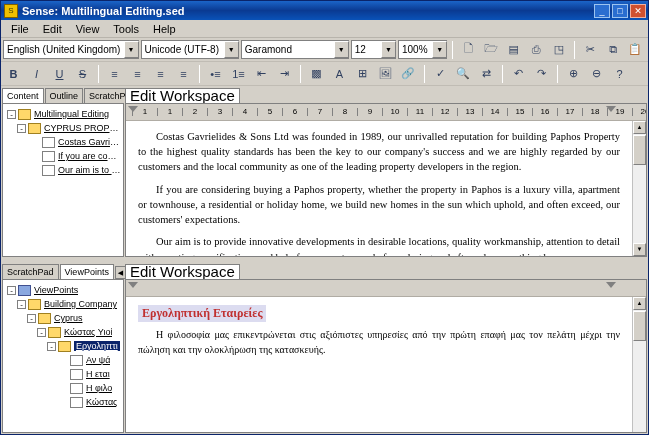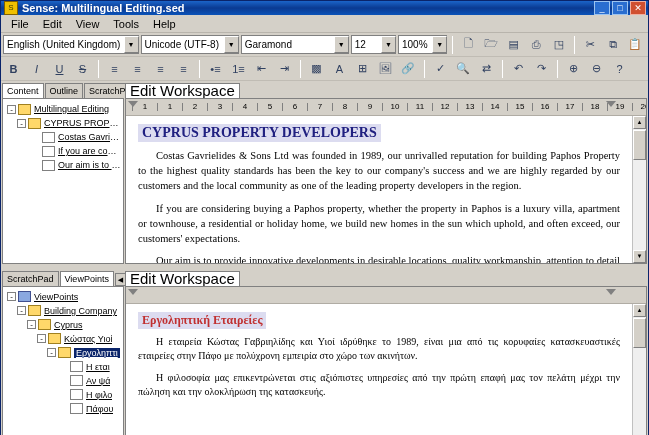--- a/index.html
+++ b/index.html
@@ -395,21 +395,20 @@
               <span>17</span>
               <span>18</span>
               <span>19</span>
               <span>20</span>
             </div>
             <div class="ind" style="left:2px"></div>
             <div class="ruler-right ind" style="left:480px"></div>
           </div>
           <div class="docarea">
             <div class="docpage">
-              <h2 class="hdr">CYPRUS PROPERTY DEVELOPERS</h2>
               <p class="para">Costas Gavrielides &amp; Sons Ltd was founded in 1989, our unrivalled reputation for building Paphos Property to the highest quality standards has been the key to our company's success and we are highly regarded by our customers and the local community as one of the leading property developers in the region.</p>
               <p class="para">If you are considering buying a Paphos property, whether the property in Paphos is a luxury villa, apartment or townhouse, a residential or holiday home, we build new homes in the sun which uphold, and often exceed, our customers' expectations.</p>
               <p class="para">Our aim is to provide innovative developments in desirable locations, quality workmanship, attention to detail with exacting specifications and help for our customers before, during and after sales - anything less</p>
             </div>
             <div class="vscroll">
               <div class="sbtn">▲</div>
               <div class="thumb"></div>
               <div class="track"></div>
               <div class="sbtn">▼</div>
             </div>
@@ -452,36 +451,36 @@
             <span class="tlabel">Κώστας Υιοί</span>
           </div>
           <div class="tnode sel" style="padding-left:42px">
             <span class="twist">-</span>
             <span class="tico"></span>
             <span class="tlabel">Εργοληπτι</span>
           </div>
           <div class="tnode" style="padding-left:54px">
             <span class="twist none"></span>
             <span class="tico doc"></span>
+            <span class="tlabel">Αν ψά</span>
+          </div>
+          <div class="tnode" style="padding-left:54px">
+            <span class="twist none"></span>
+            <span class="tico doc"></span>
             <span class="tlabel">Η εται</span>
           </div>
           <div class="tnode" style="padding-left:54px">
             <span class="twist none"></span>
             <span class="tico doc"></span>
-            <span class="tlabel">Αν ψά</span>
+            <span class="tlabel">Η φιλο</span>
           </div>
           <div class="tnode" style="padding-left:54px">
             <span class="twist none"></span>
             <span class="tico doc"></span>
-            <span class="tlabel">Η φιλο</span>
-          </div>
-          <div class="tnode" style="padding-left:54px">
-            <span class="twist none"></span>
-            <span class="tico doc"></span>
-            <span class="tlabel">Πάφου</span>
+            <span class="tlabel">Κώστας</span>
           </div>
         </div>
       </div>
 
       <div class="edithost">
         <div class="edittab">
           <div class="tab active" style="min-width:100px">Edit Workspace</div>
         </div>
         <div class="editbody">
           <div class="ruler">
@@ -506,21 +505,20 @@
               <span></span>
               <span></span>
               <span></span>
             </div>
             <div class="ind" style="left:2px"></div>
             <div class="ind" style="left:480px"></div>
           </div>
           <div class="docarea">
             <div class="docpage">
               <h2 class="hdr grk">Εργοληπτική Εταιρείες</h2>
-              <p class="para grk">Η εταιρεία Κώστας Γαβριηλίδης και Υιοί ιδρύθηκε το 1989, είναι μια από τις κορυφαίες κατασκευαστικές εταιρείες στην Πάφο με πολύχρονη εμπειρία στο χώρο των ακινήτων.</p>
               <p class="para grk">Η φιλοσοφία μας επικεντρώνεται στις αξιόπιστες υπηρεσίες από την πρώτη επαφή μας τον πελάτη μέχρι την πώληση και την ολοκλήρωση της κατασκευής.</p>
             </div>
             <div class="vscroll">
               <div class="sbtn">▲</div>
               <div class="thumb"></div>
               <div class="track"></div>
 
             </div>
           </div>
         </div>

